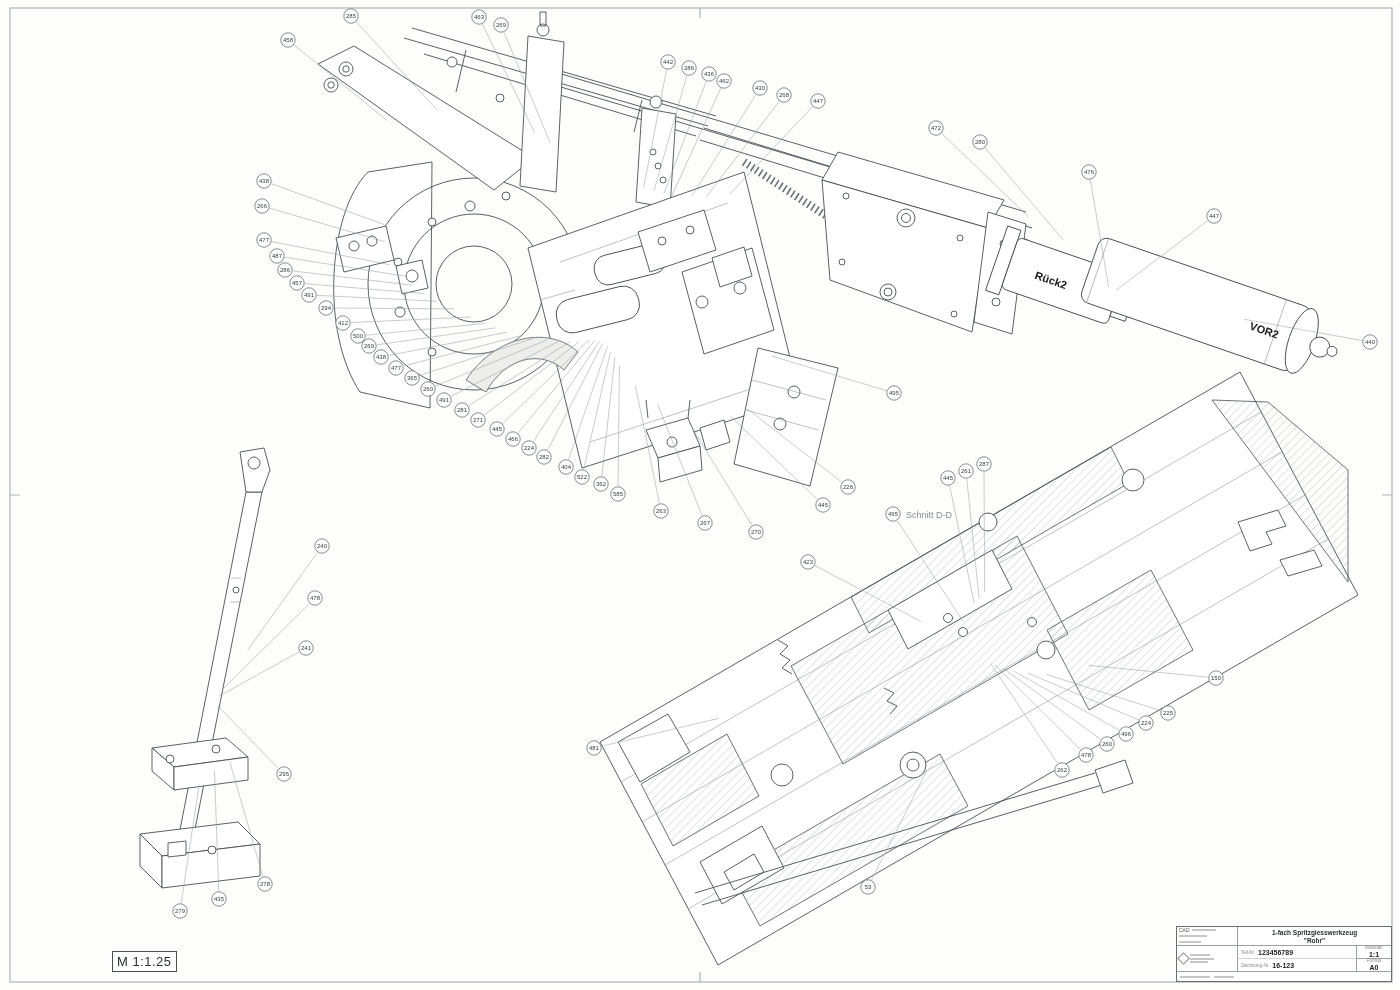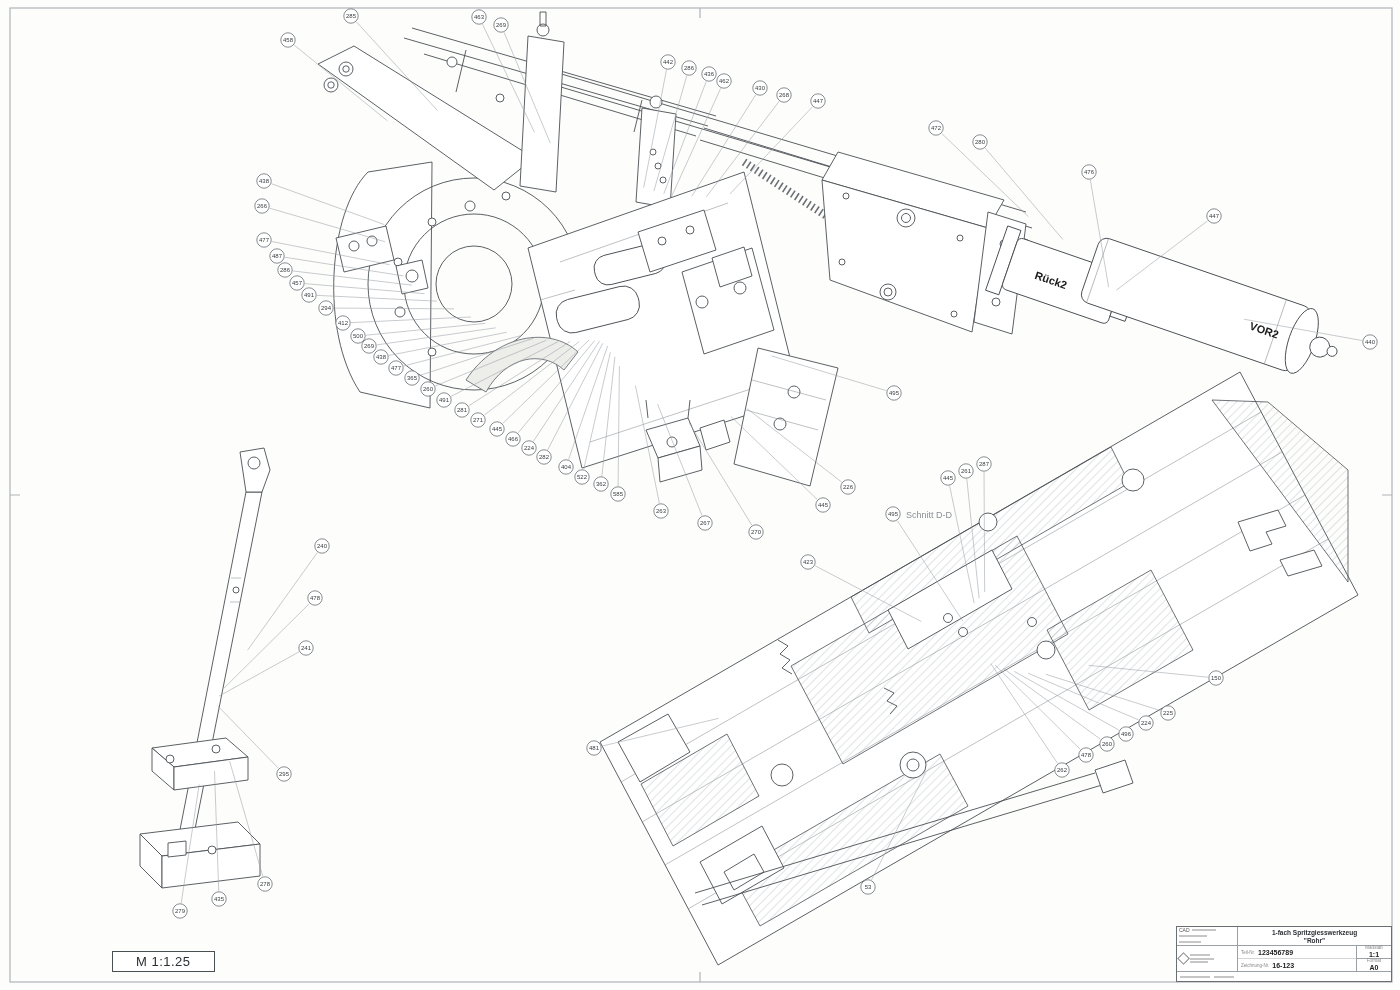--- a/index.html
+++ b/index.html
@@ -27,21 +27,21 @@
   .cyl-label{font-size:11px;font-weight:bold;fill:#1a1a1a;}
   .sec-label{font-size:9px;fill:#8a8f94;}
   .bl-c{fill:#ffffff;stroke:var(--balloon);stroke-width:0.8;}
   .bl-t{font-size:6px;fill:var(--text);text-anchor:middle;}
   .leader{stroke:var(--hatch);stroke-width:0.55;}
 
   
   .scale-box{
     position:absolute;left:112px;top:951px;
     border:1.5px solid #4a4f54;color:#2b2f33;background:#fff;
-    font-size:13px;letter-spacing:0.5px;padding:3px 23px;line-height:1;
+    font-size:13px;letter-spacing:0.5px;padding:3px 4px;line-height:1;
   }
 
   
   .title-block{
     position:absolute;left:1176px;top:926px;width:214px;height:54px;
     border:1px solid #6a6f74;background:#fff;color:#2b2f33;
     display:flex;flex-direction:column;font-size:6px;
   }
   .tb-top{display:flex;height:18px;border-bottom:1px solid #9aa0a5;}
   .tb-meta{width:56px;border-right:1px solid #9aa0a5;padding:1px 2px;display:flex;flex-direction:column;justify-content:space-between;}

